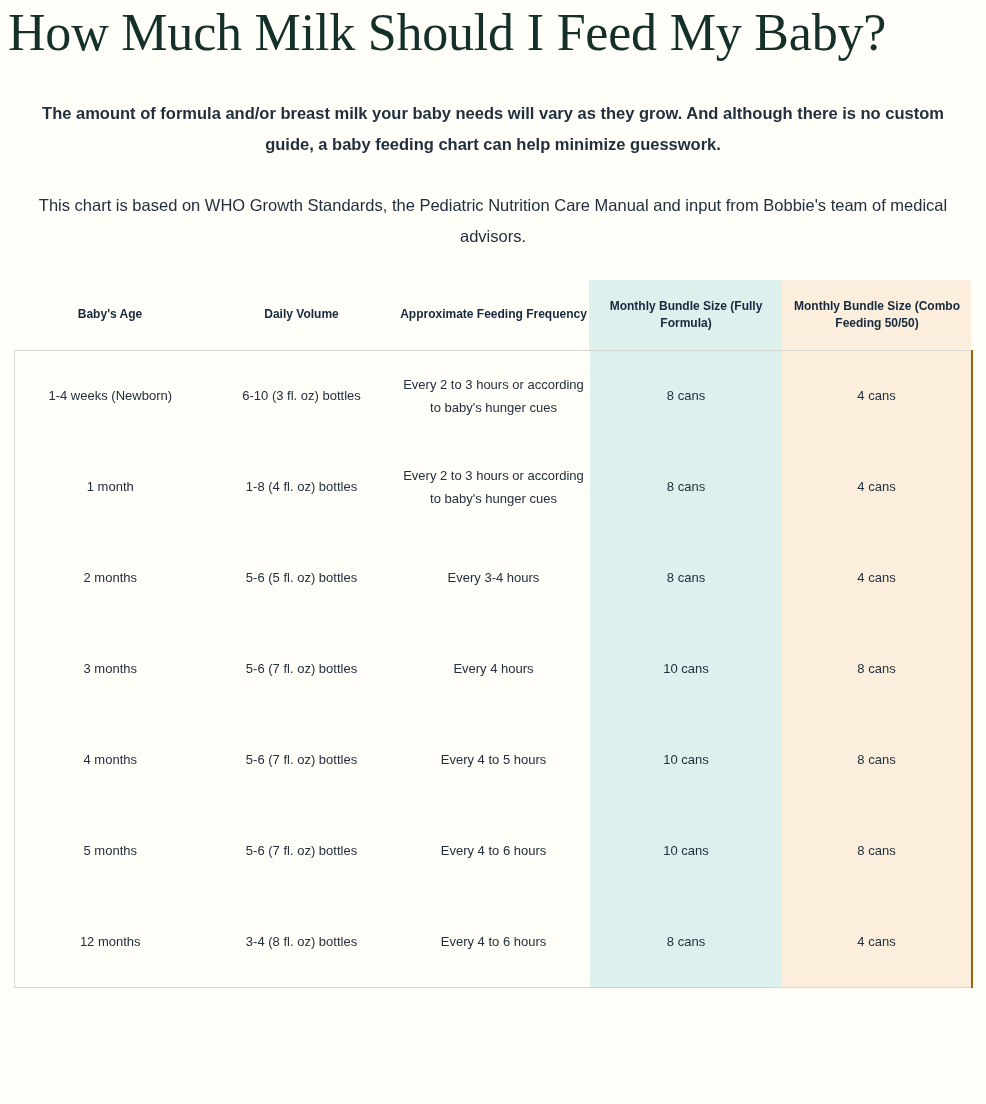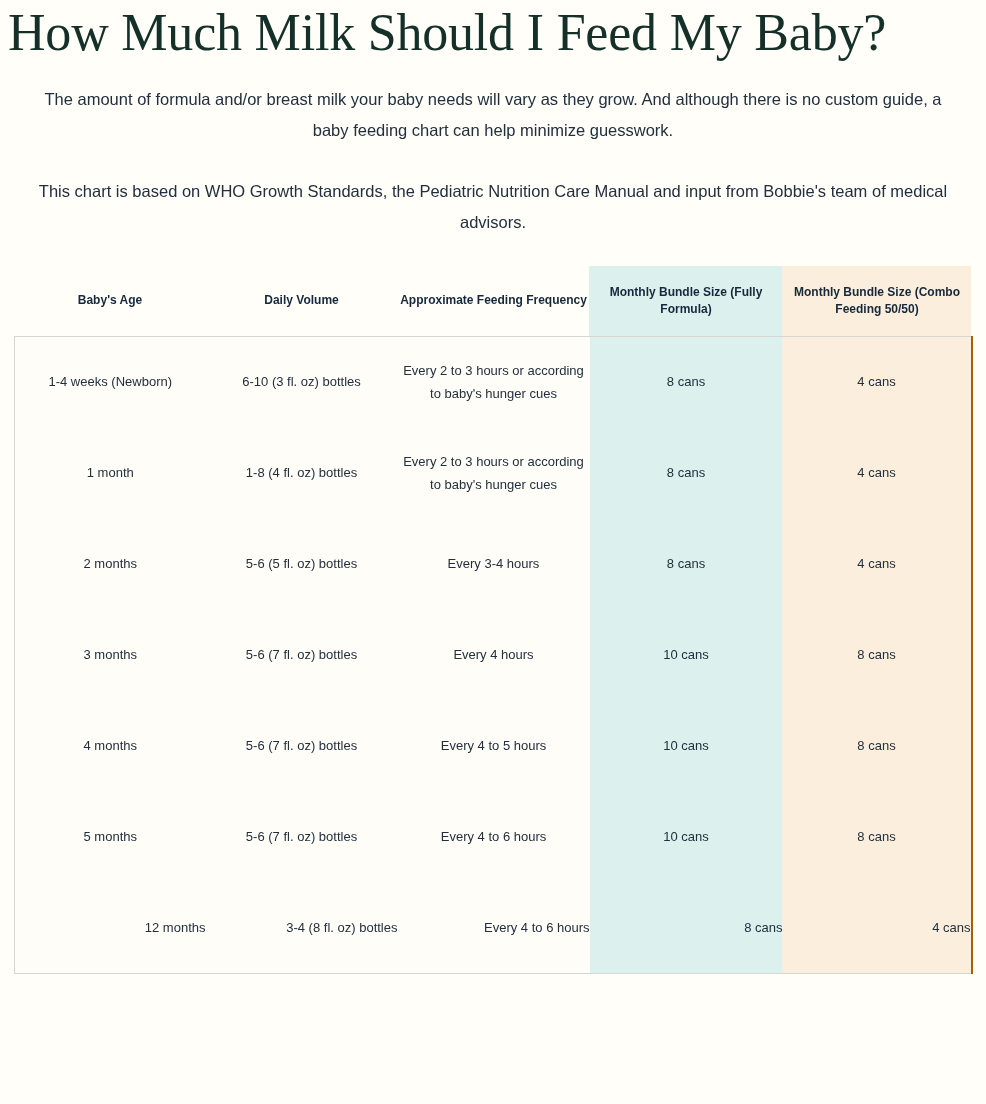--- a/index.html
+++ b/index.html
@@ -43,21 +43,22 @@
   .lede {
     color: #22303E;
     font-size: 16.5px;
     line-height: 31px;
     text-align: center;
     margin: 0;
     padding: 0 18px;
   }
 
   .lede.first {
-    margin-top: 22px;
+    margin-top: 36px;
+    font-weight: bold;
   }
 
   .lede.second {
     margin-top: 30px;
   }
 
   
   .table-wrap {
     position: relative;
     margin-top: 28px;
@@ -128,21 +129,20 @@
   }
 
   tbody tr td {
     border-top: 1px solid #E2E0DB;
   }
   tbody tr:first-child td {
     border-top: 1px solid #D8D6D1;
   }
   tbody tr:last-child td {
     border-bottom: 1px solid #D8D6D1;
-    text-align: right;
   }
   tbody td:first-child {
     border-left: 1px solid #D8D6D1;
   }
   tbody td:last-child {
     border-right: 2px solid #a16207;
   }
 
   
   tbody td.plain {

